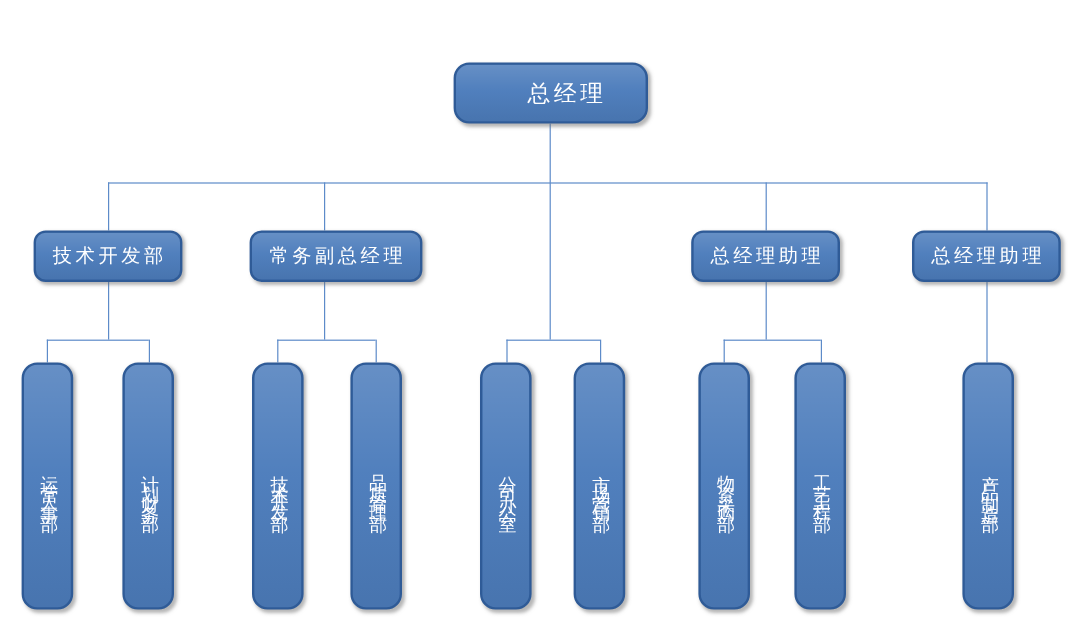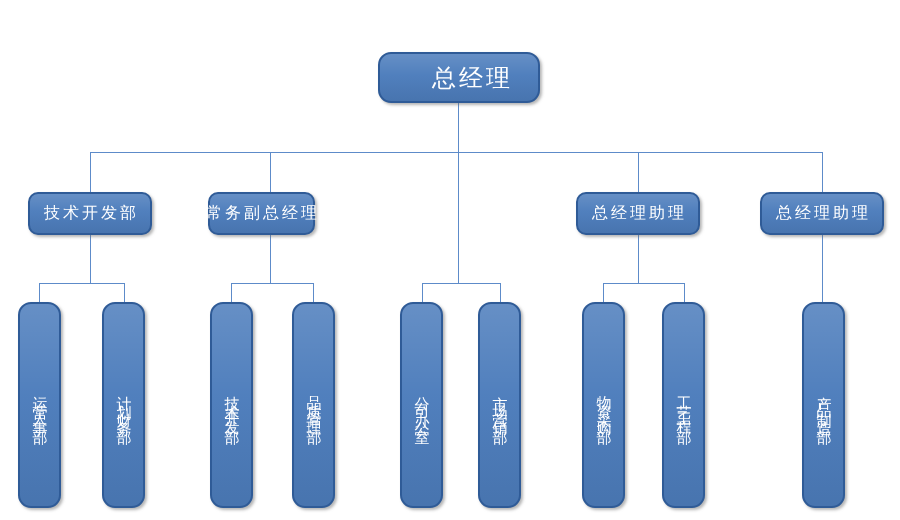--- a/index.html
+++ b/index.html
@@ -14,21 +14,21 @@
   
   .node{
     position:absolute;box-sizing:border-box;
     background:linear-gradient(180deg,rgba(255,255,255,0.14) 0%,rgba(255,255,255,0.02) 45%,rgba(0,0,0,0.07) 100%),var(--node-fill,#4d7dbc);
     border:2px solid var(--node-border,#2f5b97);
     color:var(--node-text,#ffffff);
     display:flex;align-items:center;justify-content:center;
     box-shadow:2px 2px 3px rgba(110,110,110,0.5);
     cursor:default;
   }
-  .lvl1{border-radius:13px;font-size:24px;padding-left:24px;}
+  .lvl1{border-radius:13px;font-size:19px;padding-left:24px;}
   .lvl2{border-radius:10px;font-size:16px;}
   .lvl3{border-radius:13px;font-size:15px;}
   .hlabel{letter-spacing:3px;white-space:nowrap;text-indent:3px;}
   .vlabel{writing-mode:vertical-lr;text-orientation:upright;letter-spacing:0.55em;line-height:1;}
 </style>
 </head>
 <body>
 
 <div class="canvas">
 
@@ -59,21 +59,21 @@
   <div class="cl v" style="left:603px;top:283px;height:19px;"></div>
   <div class="cl v" style="left:684px;top:283px;height:19px;"></div>
 
   <div class="node lvl1" style="left:378px;top:52px;width:162px;height:51px;">
     <span class="hlabel">总经理</span>
   </div>
 
   <div class="node lvl2" style="left:28px;top:192px;width:124px;height:43px;">
     <span class="hlabel">技术开发部</span>
   </div>
-  <div class="node lvl2" style="left:208px;top:192px;width:107px;height:43px;">
+  <div class="node lvl2" style="left:208px;top:192px;width:144px;height:43px;">
     <span class="hlabel">常务副总经理</span>
   </div>
   <div class="node lvl2" style="left:576px;top:192px;width:124px;height:43px;">
     <span class="hlabel">总经理助理</span>
   </div>
   <div class="node lvl2" style="left:760px;top:192px;width:124px;height:43px;">
     <span class="hlabel">总经理助理</span>
   </div>
 
   <div class="node lvl3" style="left:18px;top:302px;width:43px;height:206px;">

